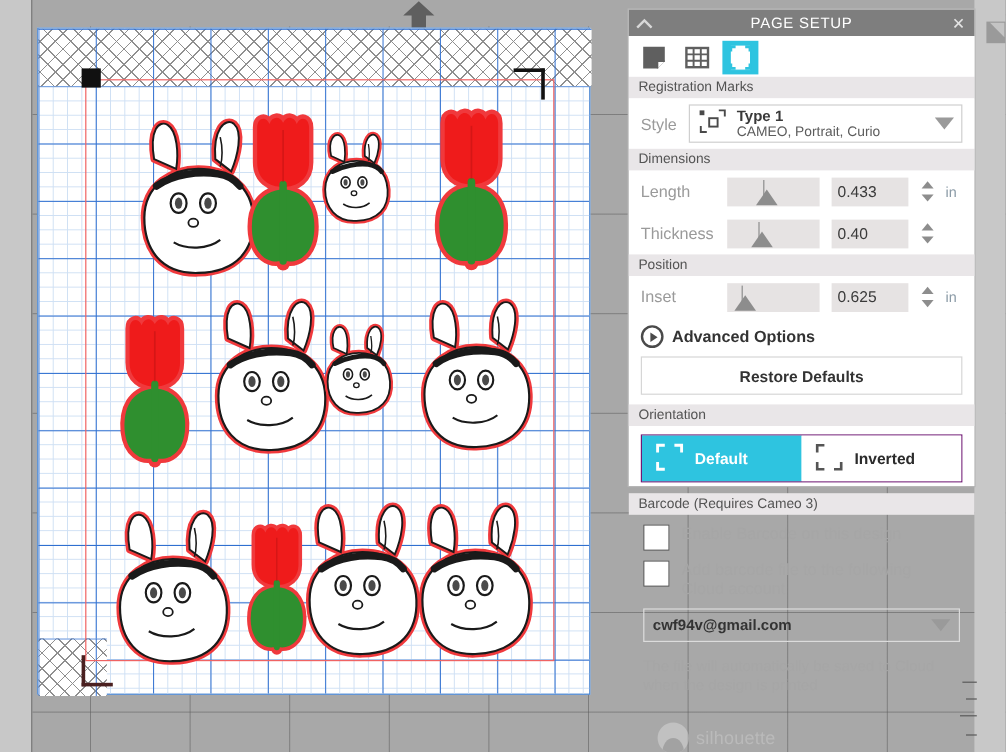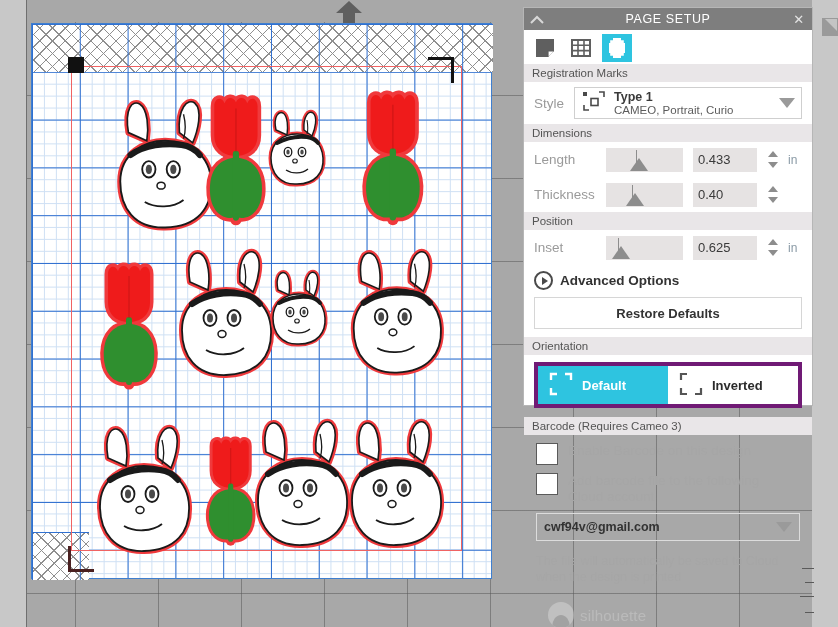--- a/index.html
+++ b/index.html
@@ -101,21 +101,21 @@
   .spin{width:11px;display:flex;flex-direction:column;align-items:center;gap:5px;}
   .spin i{width:0;height:0;border-left:5px solid transparent;border-right:5px solid transparent;}
   .spin .u{border-bottom:6px solid #8d8d8d;}
   .spin .d{border-top:6px solid #8d8d8d;}
   .unit{width:14px;font-size:12px;color:#8a9aa6;}
   .adv{display:flex;align-items:center;gap:7px;padding:6px 10px 4px 10px;}
   .adv-ring{width:15px;height:15px;border:2px solid #4a4a4a;border-radius:50%;display:flex;align-items:center;justify-content:center;}
   .adv-ring i{width:0;height:0;border-top:4px solid transparent;border-bottom:4px solid transparent;border-left:6px solid #4a4a4a;margin-left:2px;}
   .adv-lbl{font-size:13.5px;font-weight:bold;color:#333;}
   .btn-restore{margin:3px 10px 8px 10px;height:30px;border:1px solid #d6d6d6;display:flex;align-items:center;justify-content:center;font-size:13px;font-weight:bold;color:#333;background:#fff;}
-  .ori-wrap{display:flex;margin:7px 10px 9px 10px;border:4px solid #701a75;height:38px;}
+  .ori-wrap{display:flex;margin:7px 10px 9px 10px;border:1px solid #701a75;height:38px;}
   .ori{flex:1;display:flex;align-items:center;gap:8px;padding-left:10px;font-size:13px;font-weight:bold;}
   .ori.on{background:#2ec4e0;color:#fff;}
   .ori.off{color:#2b2b2b;background:#fff;text-align:center;}
   .cb-row{display:flex;align-items:flex-start;gap:10px;padding:8px 12px 0 12px;}
   .cb{width:20px;height:20px;border:1px solid #5a5a5a;background:#fff;flex:0 0 auto;}
   .cb-lbl{font-size:13.5px;color:#a6a6a6;line-height:1.18;}
   .acct{margin:8px 12px 0 12px;height:26px;border:1px solid #dcdcdc;display:flex;align-items:center;padding:0 7px;}
   .acct-txt{font-size:12.5px;font-weight:bold;color:#333;}
   .note{padding:12px 12px 0 12px;font-size:12.5px;color:#a6a6a6;line-height:1.32;}
 </style>

